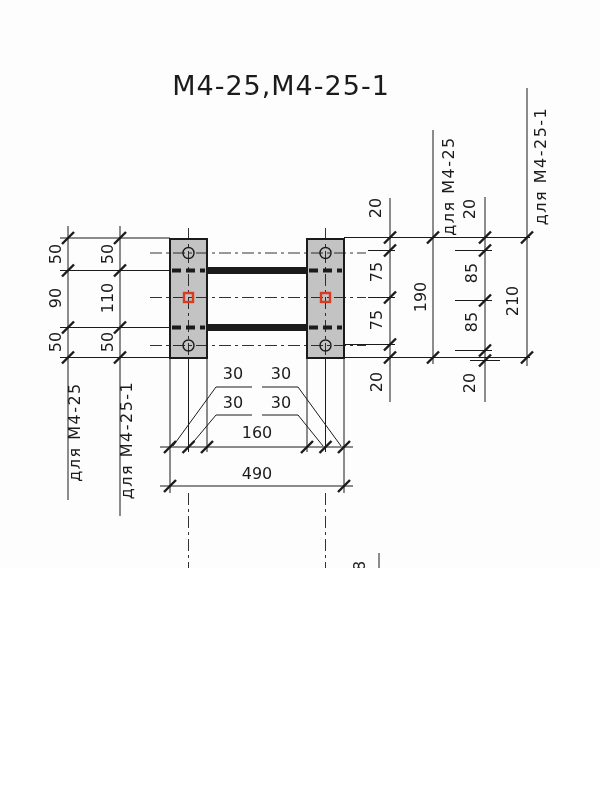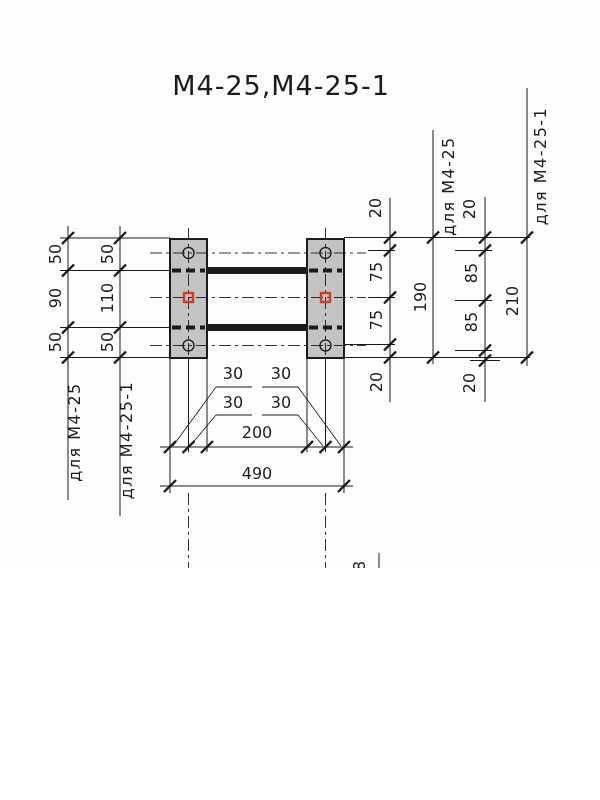--- a/index.html
+++ b/index.html
@@ -192,19 +192,19 @@
   <div class="lbl rot" style="left:472px;top:273px;">85</div>
   <div class="lbl rot" style="left:472px;top:322px;">85</div>
   <div class="lbl rot" style="left:470px;top:383px;">20</div>
   <div class="lbl rot" style="left:513px;top:301px;">210</div>
   <div class="lbl rot variant" style="left:541px;top:166px;">для М4-25-1</div>
 
   <div class="lbl" style="left:233px;top:374px;">30</div>
   <div class="lbl" style="left:281px;top:374px;">30</div>
   <div class="lbl" style="left:233px;top:403px;">30</div>
   <div class="lbl" style="left:281px;top:403px;">30</div>
-  <div class="lbl" style="left:257px;top:433px;">200</div>
+  <div class="lbl" style="left:257px;top:433px;">160</div>
   <div class="lbl" style="left:257px;top:474px;">490</div>
 
   <div class="lbl rot" style="left:360px;top:566px;">8</div>
   <div class="lbl rot" style="left:363px;top:655px;">120</div>
 
 </div>
 
 </body></html>

